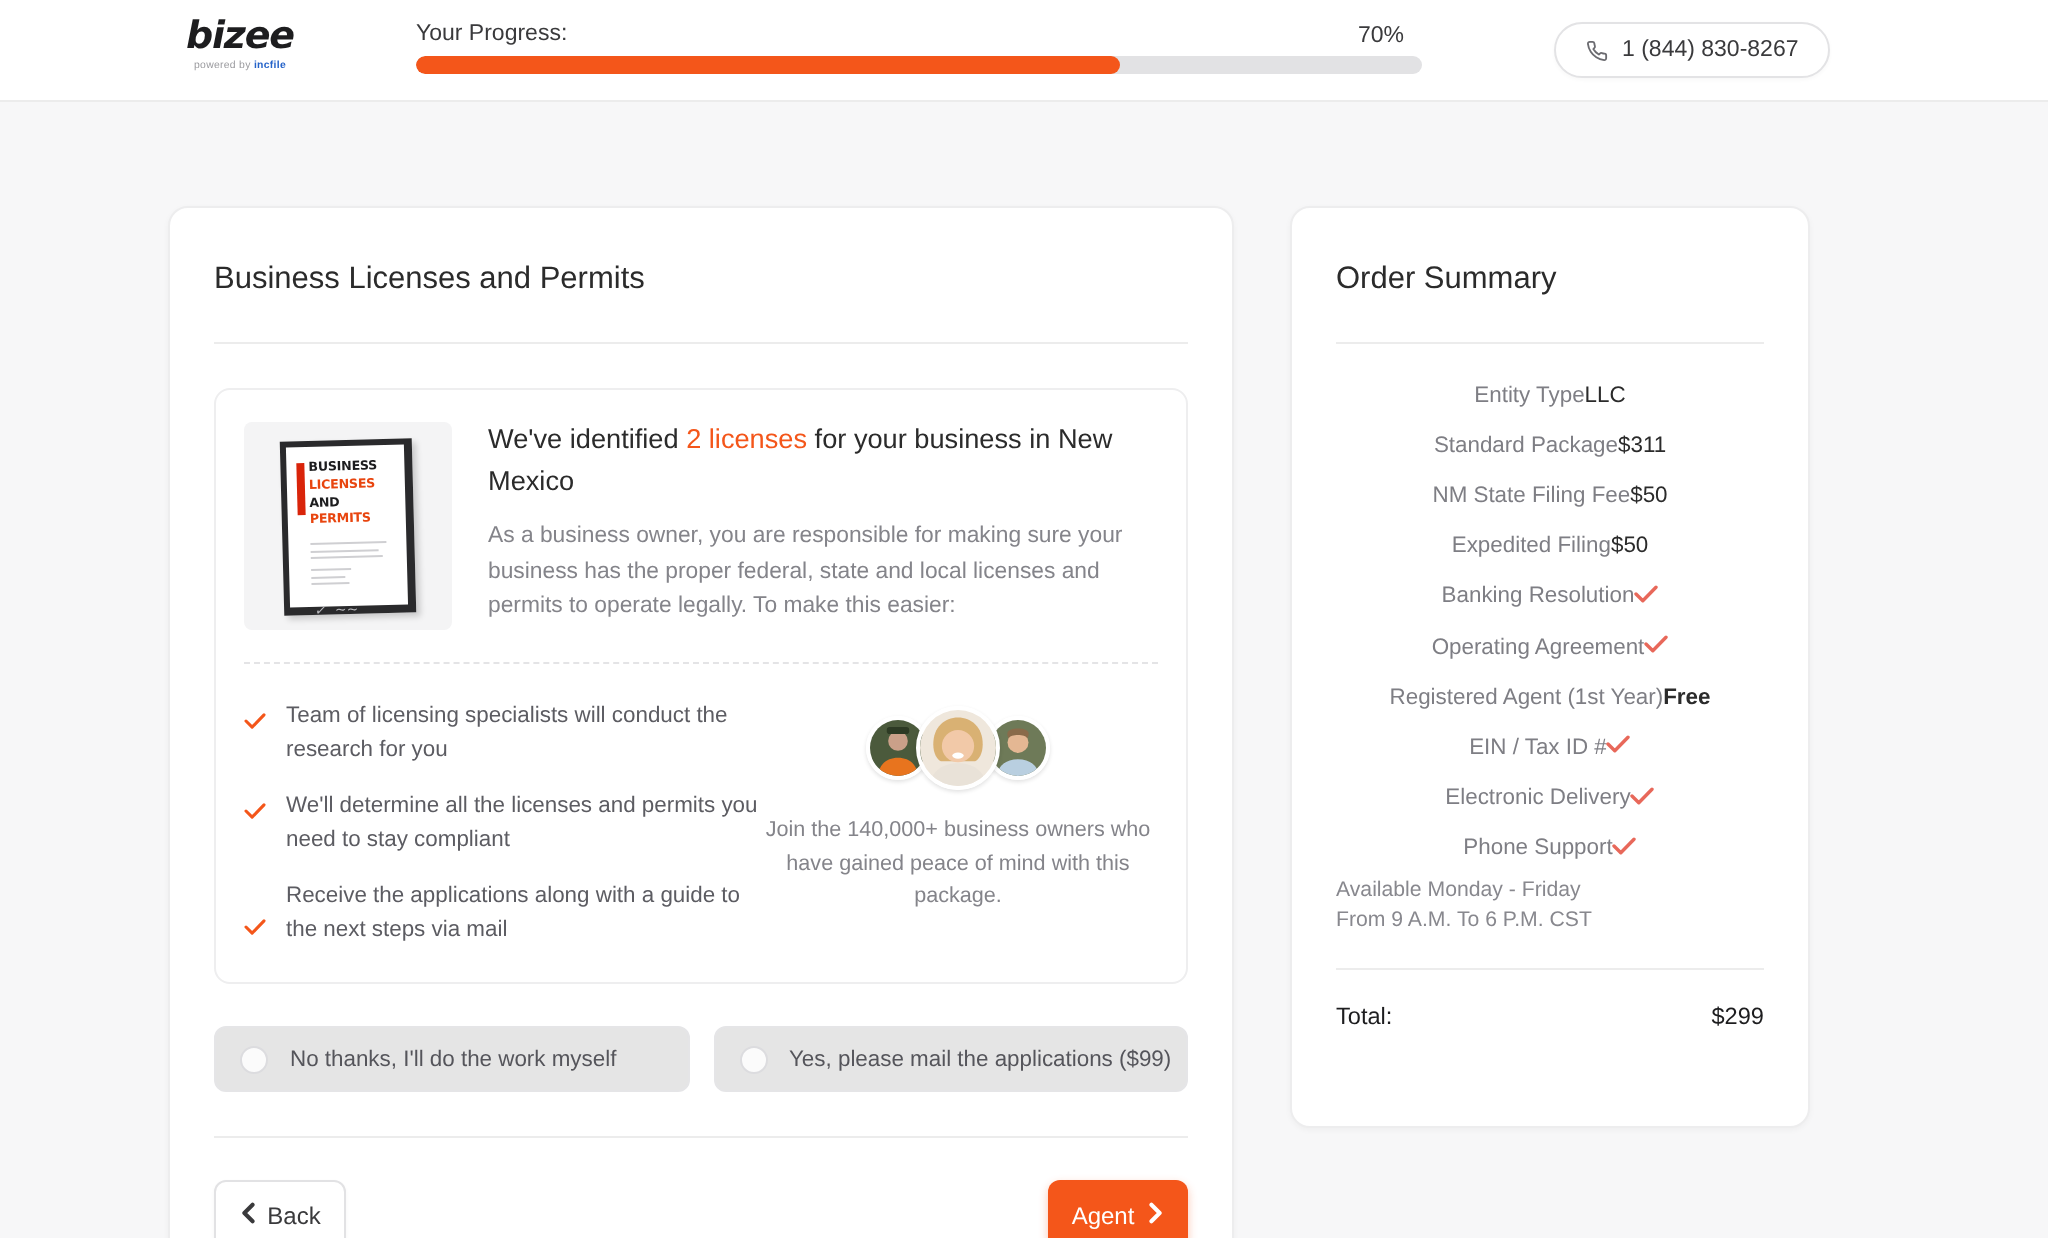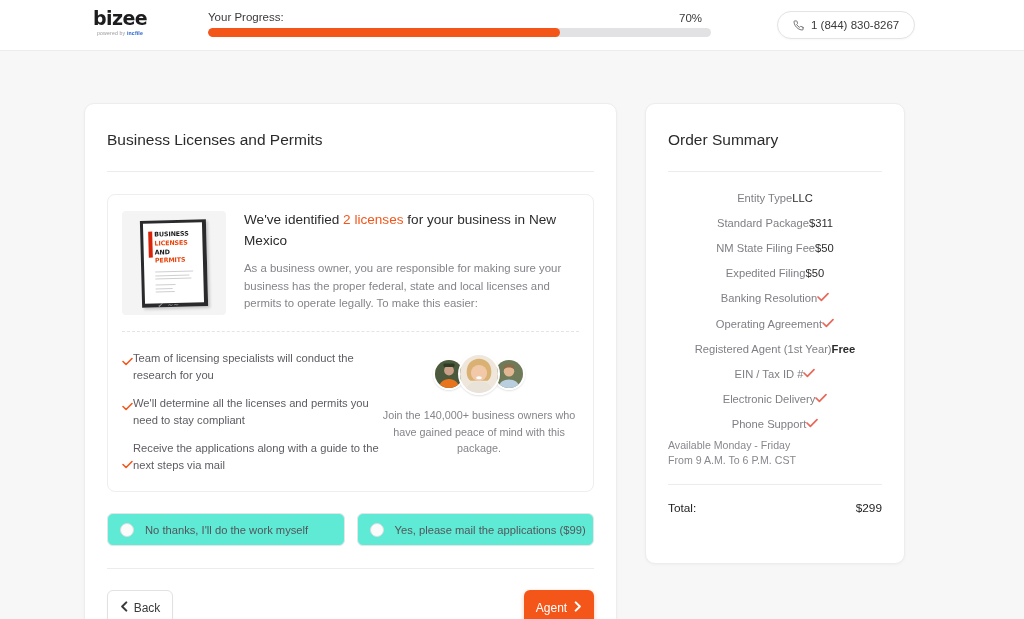--- a/index.html
+++ b/index.html
@@ -19,21 +19,21 @@
     border-bottom: 1px solid #ececec;
     display: flex;
     align-items: center;
   }
   .logo-wrap {
     position: absolute; left: 85px; top: 9px;
     width: 70px; text-align: center;
   }
   .logo-mark {
     font-family: "DejaVu Sans", sans-serif;
-    font-weight: bold; 
+    font-weight: bold; font-style: italic;
     font-size: 19px; letter-spacing: -0.6px;
     color: #1d1d1f; line-height: 19px;
   }
   .logo-sub {
     font-size: 5.2px; color: #9a9a9e; letter-spacing: 0.15px;
     margin-top: 2px; white-space: nowrap;
   }
   .logo-sub b { color: #2563c9; }
 
   .progress-block {
@@ -134,21 +134,21 @@
   .promo-head .hl { color: #f4561a; }
   .promo-body {
     margin-top: 9px; font-size: 11.4px; line-height: 17.5px; color: #84848a;
   }
 
   .promo-divider { border-top: 1px dashed #e4e4e6; margin: 0 14px; }
 
   .promo-bottom { display: flex; padding: 16px 16px 18px 14px; }
   .feature-list { flex: 1; padding-top: 2px; }
   .feature {
-    display: flex; margin-bottom: 12px; align-items: flex-start;
+    display: flex; gap: 10px; margin-bottom: 12px; align-items: flex-start;
   }
   .feature:last-child { margin-bottom: 0; align-items: flex-end; }
   .check-sm { flex: 0 0 11px; margin-top: 2px; }
   .feature-text { font-size: 11.2px; line-height: 16.5px; color: #5c5c62; }
 
   .social { width: 196px; flex: 0 0 196px; text-align: center; padding-top: 4px; }
   .avatars { display: flex; justify-content: center; align-items: center; height: 44px; }
   .av {
     border-radius: 50%; border: 2px solid #fff; overflow: hidden;
     box-shadow: 0 1px 2px rgba(0,0,0,.12);
@@ -159,21 +159,21 @@
   .av svg { display: block; width: 100%; height: 100%; }
   .social-text {
     margin-top: 11px; font-size: 10.8px; line-height: 16.5px; color: #84848a;
   }
 
   
   .radio-row { display: flex; gap: 12px; margin: 21px 22px 0 22px; }
   .radio-opt {
     flex: 1; height: 33px;
     border: 1px solid #e5e5e7; border-radius: 6px;
-    background: #5eead4;
+    background: #e5e5e5;
     display: flex; align-items: center; padding-left: 12px; gap: 11px;
     font-size: 11.2px; color: #55555b;
   }
   .radio-dot {
     width: 14px; height: 14px; border-radius: 50%;
     border: 1px solid #dcdcdf; background: #fbfbfb; flex: 0 0 14px;
   }
 
   .nav-rule { margin: 22px 22px 0 22px; }
   .nav-row {

